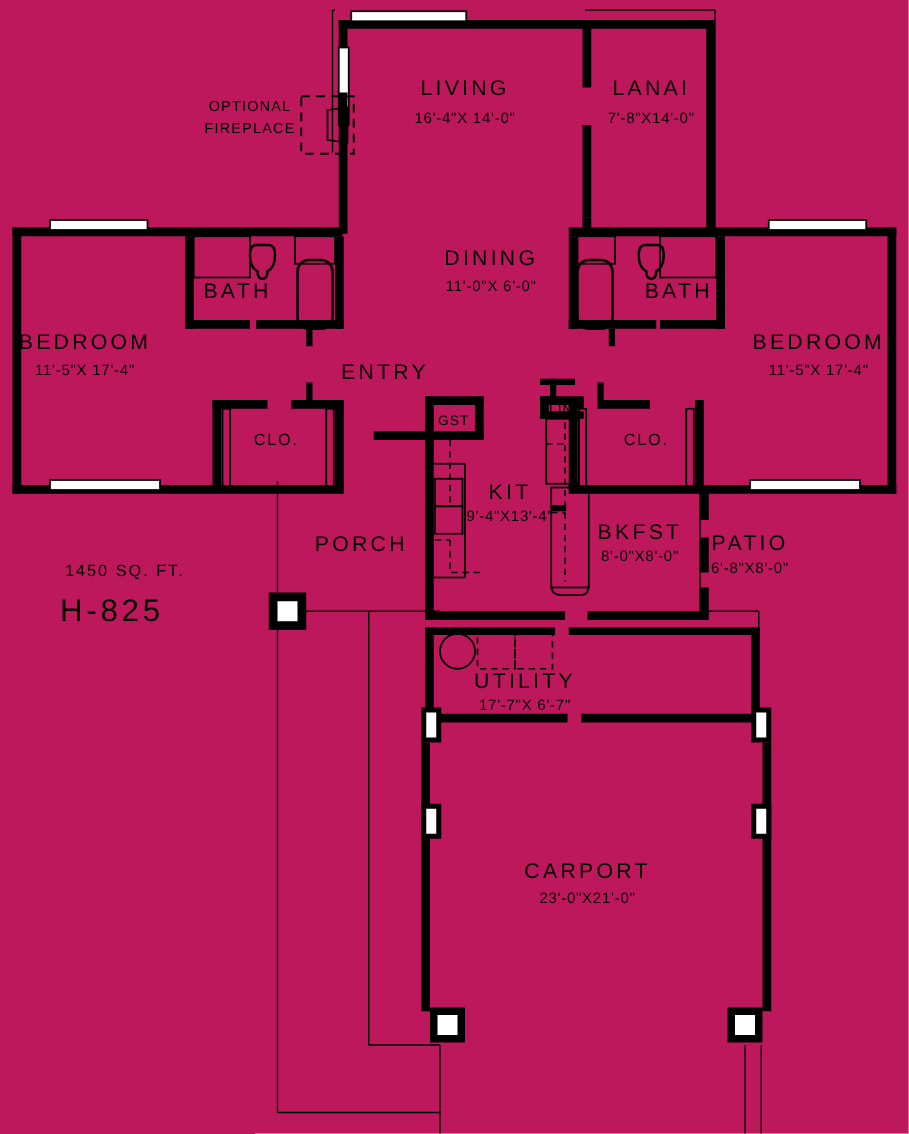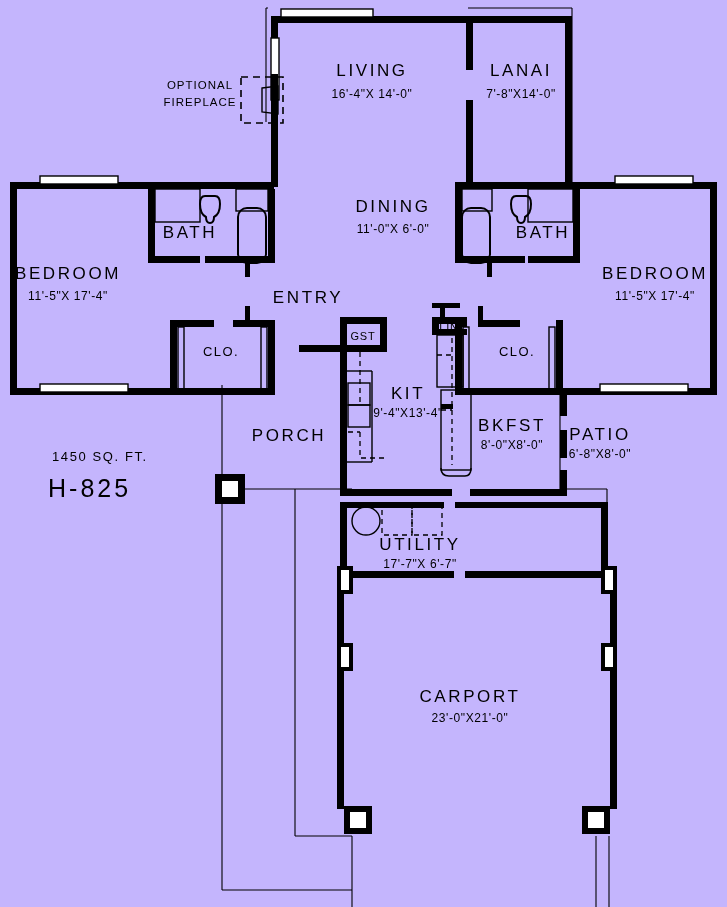--- a/index.html
+++ b/index.html
@@ -7,21 +7,21 @@
     padding: 0;
     background: #ffffff;
   }
   body {
     font-family: "Liberation Sans", sans-serif;
   }
   #floorplan-root {
     position: relative;
     width: 727px;
     height: 907px;
-    background: #c4b5fd;
+    background: #be185d;
     overflow: hidden;
   }
   svg#plan-svg {
     display: block;
     width: 727px;
     height: 907px;
   }
   .wall-thick { fill: #000000; }
   .wall-thin  { fill: none; stroke: #000000; stroke-width: 1.4; }
   .wall-hair  { fill: none; stroke: #000000; stroke-width: 1.1; }

